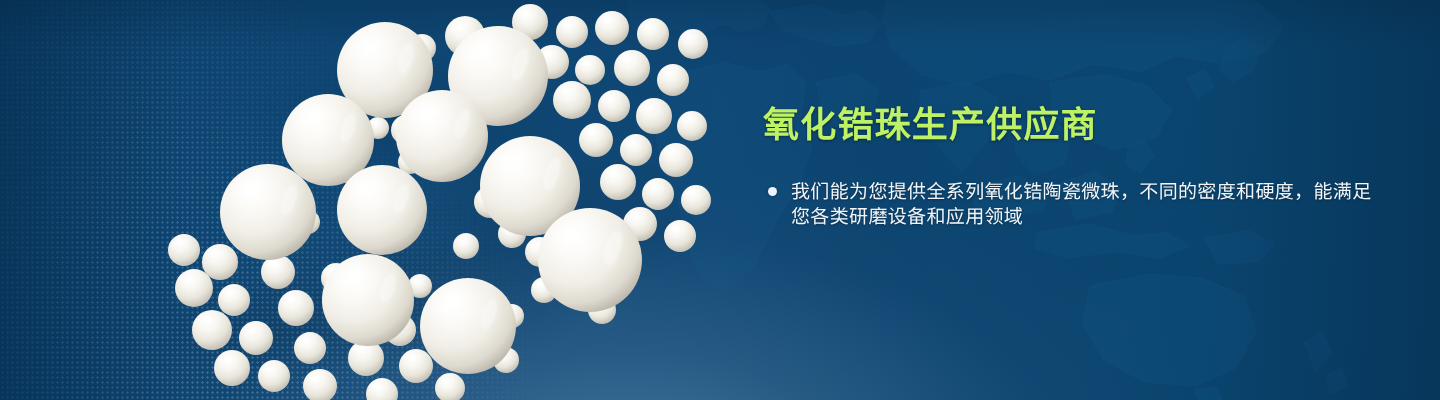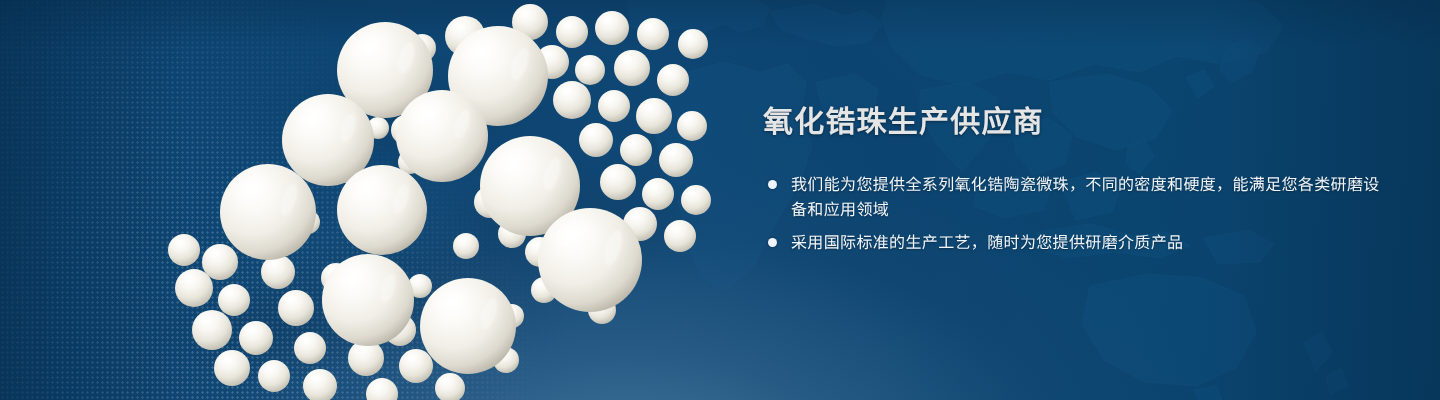--- a/index.html
+++ b/index.html
@@ -102,40 +102,40 @@
 
   .copy {
     position: absolute;
     left: 763px;
     top: 104px;
     width: 620px;
   }
 
   .headline {
     margin: 0;
-    font-size: 30px;
+    font-size: 36px;
     font-weight: 700;
     line-height: 1.18;
     letter-spacing: 1.2px;
-    color: #e5e5e5;
+    color: #bef264;
     text-shadow: 0 1px 3px rgba(0,0,0,0.40);
     white-space: nowrap;
   }
 
   .points {
     list-style: none;
     margin: 33px 0 0 0;
     padding: 0;
   }
 
   .point {
     position: relative;
     padding-left: 28px;
     margin-bottom: 8px;
-    font-size: 16px;
+    font-size: 19px;
     line-height: 25px;
     color: #f2f6fa;
     letter-spacing: 0.35px;
     text-shadow: 0 1px 2px rgba(0,0,0,0.35);
   }
   .point:last-child { margin-bottom: 0; }
 
   .point .dot {
     position: absolute;
     left: 5px;
@@ -570,21 +570,17 @@
     <h1 class="headline">氧化锆珠生产供应商</h1>
 
     <ul class="points">
 
       <li class="point">
         <span class="dot"></span>
         <span class="ptext">我们能为您提供全系列氧化锆陶瓷微珠，不同的密度和硬度，能满足您各类研磨设备和应用领域</span>
       </li>
 
 
-      <li class="point">
-        <span class="dot"></span>
-        <span class="ptext">采用国际标准的生产工艺，随时为您提供研磨介质产品</span>
-      </li>
 
     </ul>
   </div>
 
 </div>
 
 </body></html>

